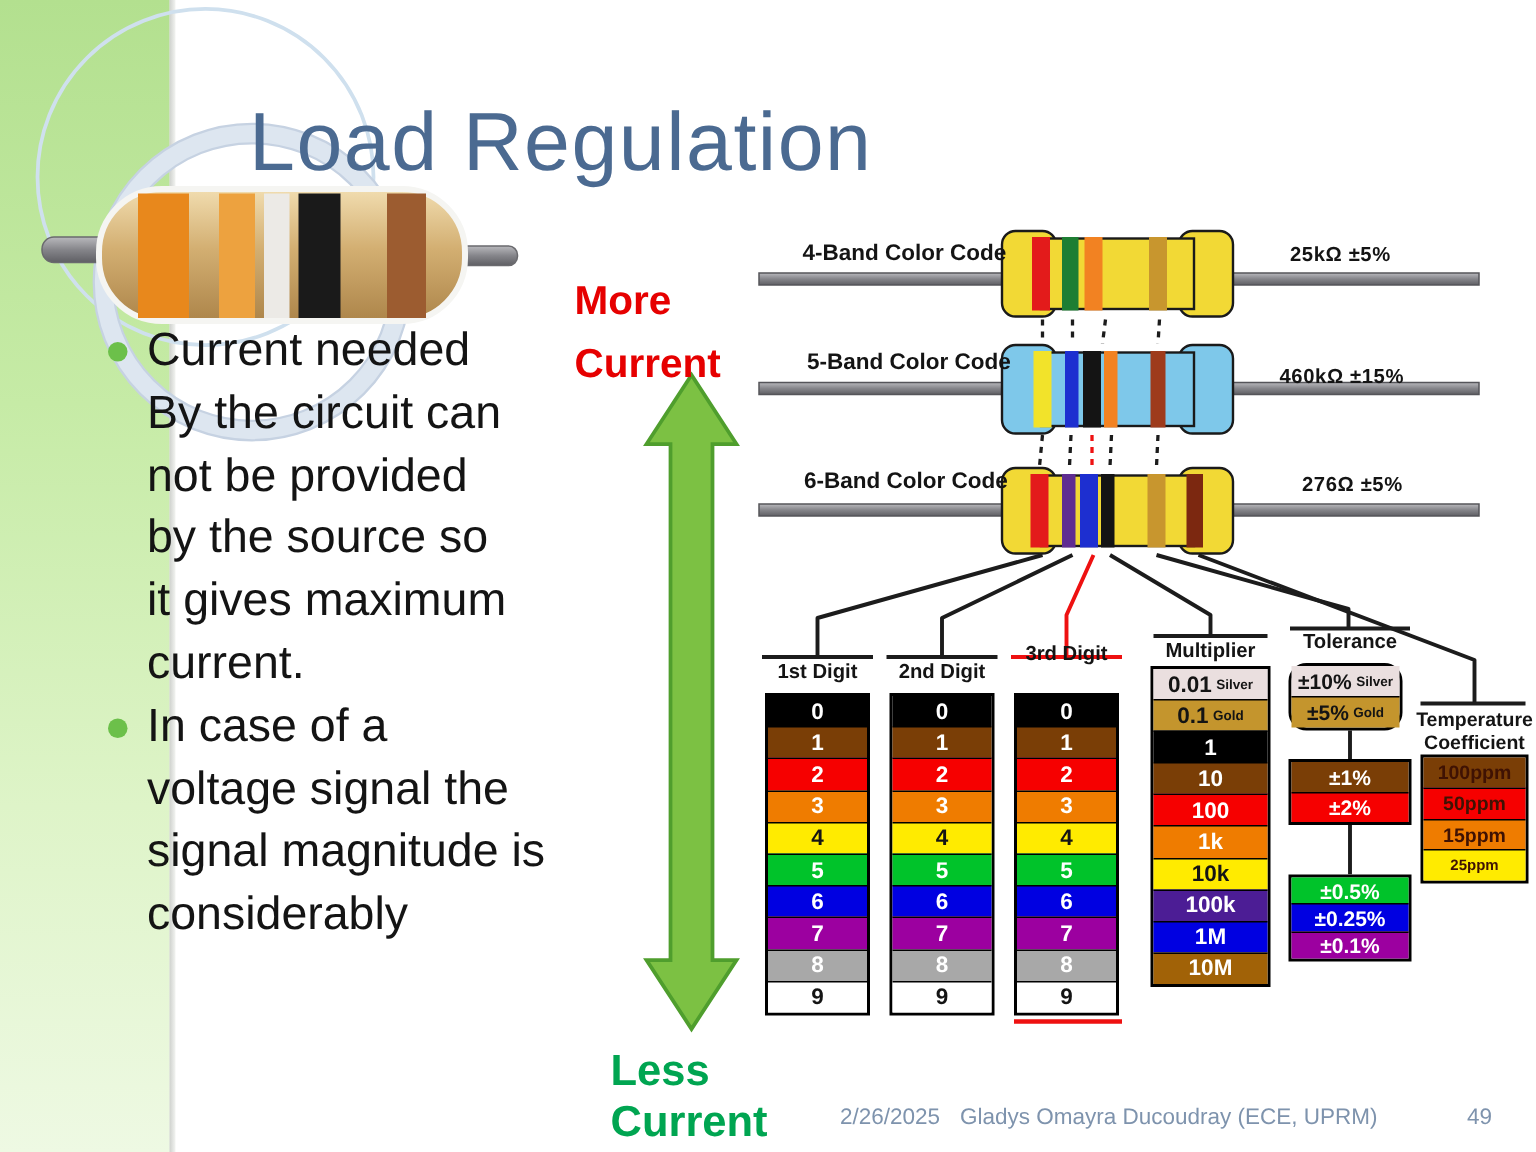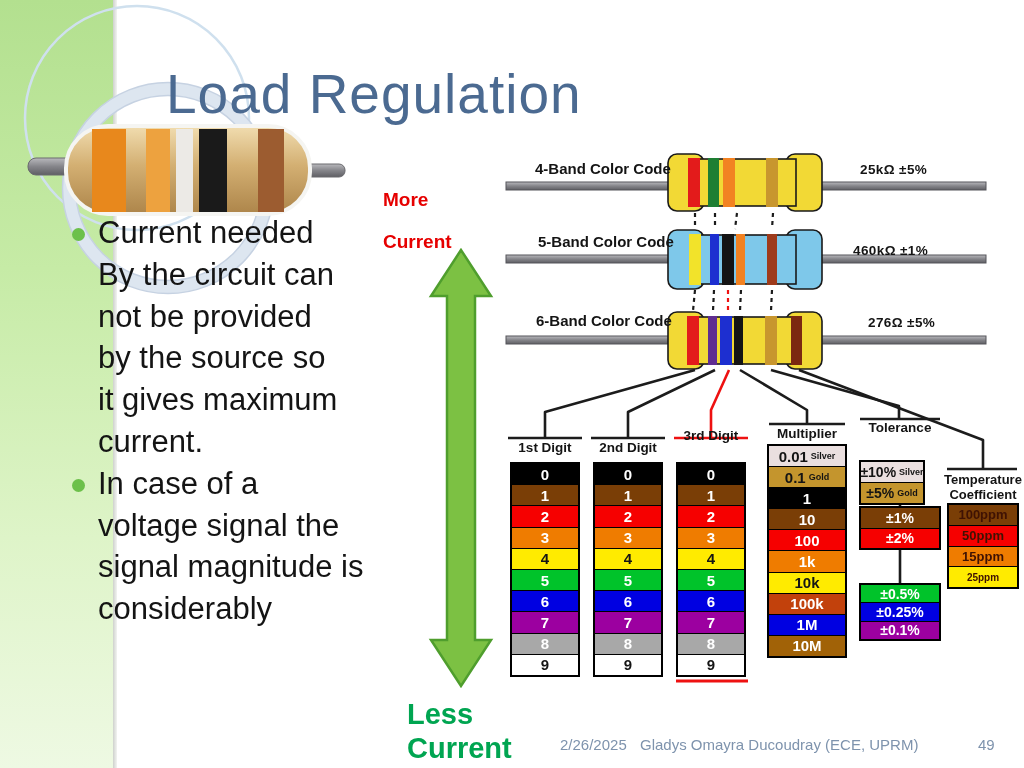--- a/index.html
+++ b/index.html
@@ -9,21 +9,21 @@
   .strip{left:0;top:0;width:113px;height:768px;
          background:linear-gradient(180deg,#b3e08f 0%,#c6ebA6 35%,#def4c8 70%,#eef9e3 100%);}
   .strip-edge{left:113px;top:0;width:4px;height:768px;
          background:linear-gradient(90deg,#b4b8b2,#eceeea);opacity:.65;}
   svg.art{position:absolute;left:0;top:0;}
   .title{left:166px;top:62px;font-size:55px;color:#4b6a91;letter-spacing:1px;}
   .bullets{left:72px;top:212px;width:336px;}
   .bullet{display:flex;align-items:flex-start;}
   .dot{width:13px;height:13px;border-radius:50%;background:#6cc04a;margin:16px 13px 0 0;flex:none;}
   .blines{font-size:31px;line-height:41.8px;color:#141414;}
-  .more{left:383px;top:179px;font-size:19px;font-weight:bold;color:#e60000;line-height:42px;}
+  .more{left:383px;top:179px;font-size:27px;font-weight:bold;color:#e60000;line-height:42px;}
   .less{left:407px;top:697px;font-size:29px;font-weight:bold;color:#00a551;line-height:34px;}
   .band-label{font-size:15px;font-weight:bold;color:#141414;white-space:nowrap;}
   .res-value{font-size:13.5px;font-weight:bold;color:#141414;white-space:nowrap;letter-spacing:.4px;}
   .col-header{font-size:13.5px;font-weight:bold;color:#141414;text-align:center;white-space:nowrap;}
   .tc-header{font-size:13px;font-weight:bold;color:#141414;text-align:center;line-height:15px;}
   .cells{display:flex;flex-direction:column;border:2px solid #000;box-sizing:border-box;background:#fff;}
   .cell{flex:1;display:flex;align-items:center;justify-content:center;
         font-weight:bold;font-size:15px;border-top:1px solid #000;}
   .cell:first-child{border-top:none;}
   .suffix{font-size:9px;margin-left:3px;font-weight:bold;}
@@ -172,21 +172,21 @@
   <div class="abs less" id="less">
       <div>Less</div>
       <div>Current</div>
     </div>
 
   <div class="abs band-label" style="left:535px;top:160px;">4-Band Color Code</div>
   <div class="abs band-label" style="left:538px;top:233px;">5-Band Color Code</div>
   <div class="abs band-label" style="left:536px;top:312px;">6-Band Color Code</div>
 
   <div class="abs res-value" style="left:860px;top:162px;">25kΩ ±5%</div>
-  <div class="abs res-value" style="left:853px;top:243px;">460kΩ ±1%</div>
+  <div class="abs res-value" style="left:853px;top:243px;">460kΩ ±15%</div>
   <div class="abs res-value" style="left:868px;top:315px;">276Ω ±5%</div>
 
   <div class="abs col-header" style="left:765px;top:426px;width:84px;">Multiplier</div>
   <div class="abs col-header" style="left:858px;top:420px;width:84px;">Tolerance</div>
   <div class="abs tc-header" style="left:938px;top:472px;width:90px;">
     <div>Temperature</div>
     <div>Coefficient</div>
   </div>
 
   <div class="abs footer" style="left:560px;top:736px;">2/26/2025</div>
@@ -233,25 +233,25 @@
       <div class="cell" style="background: rgb(255, 255, 255); color: rgb(20, 20, 20);">9</div>
     </div>
     <div class="cells abs" style="left: 767px; top: 444px; width: 80px; height: 214px;">
       <div class="cell" style="background: rgb(234, 223, 223); color: rgb(20, 20, 20);">0.01<span class="suffix">Silver</span></div>
       <div class="cell" style="background: rgb(196, 149, 45); color: rgb(20, 20, 20);">0.1<span class="suffix">Gold</span></div>
       <div class="cell" style="background: rgb(0, 0, 0); color: rgb(255, 255, 255);">1</div>
       <div class="cell" style="background: rgb(122, 62, 6); color: rgb(255, 255, 255);">10</div>
       <div class="cell" style="background: rgb(246, 0, 0); color: rgb(255, 255, 255);">100</div>
       <div class="cell" style="background: rgb(239, 124, 0); color: rgb(255, 255, 255);">1k</div>
       <div class="cell" style="background: rgb(255, 235, 0); color: rgb(20, 20, 20);">10k</div>
-      <div class="cell" style="background: #c2410c; color: rgb(255, 255, 255);">100k</div>
+      <div class="cell" style="background: #4c1d95; color: rgb(255, 255, 255);">100k</div>
       <div class="cell" style="background: rgb(0, 0, 225); color: rgb(255, 255, 255);">1M</div>
       <div class="cell" style="background: #a16207; color: rgb(255, 255, 255);">10M</div>
     </div>
-    <div class="cells abs" style="left: 859px; top: 460px; width: 66px; height: 45px;">
+    <div class="cells abs" style="left: 859px; top: 442px; width: 76px; height: 45px; border-radius: 12px;">
       <div class="cell" style="background: rgb(234, 223, 223); color: rgb(20, 20, 20); font-size: 14px;">±10%<span class="suffix">Silver</span></div>
       <div class="cell" style="background: rgb(196, 149, 45); color: rgb(20, 20, 20); font-size: 14px;">±5%<span class="suffix">Gold</span></div>
     </div>
     <div class="cells abs" style="left: 859px; top: 506px; width: 82px; height: 44px;">
       <div class="cell" style="background: rgb(122, 62, 6); color: rgb(255, 255, 255); font-size: 14px;">±1%</div>
       <div class="cell" style="background: rgb(246, 0, 0); color: rgb(255, 255, 255); font-size: 14px;">±2%</div>
     </div>
     <div class="cells abs" style="left: 859px; top: 583px; width: 82px; height: 58px;">
       <div class="cell" style="background: rgb(0, 195, 42); color: rgb(255, 255, 255); font-size: 14px;">±0.5%</div>
       <div class="cell" style="background: rgb(0, 0, 225); color: rgb(255, 255, 255); font-size: 14px;">±0.25%</div>

